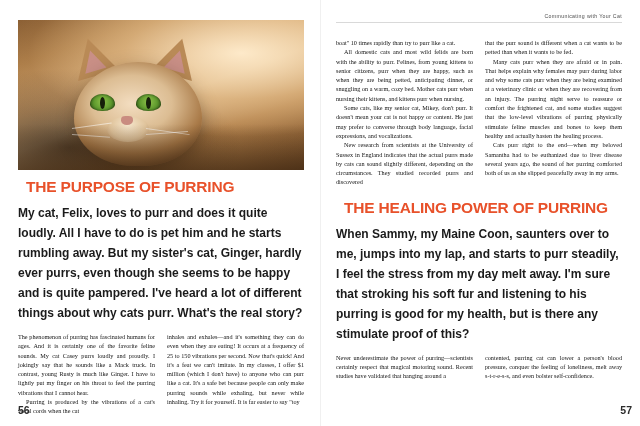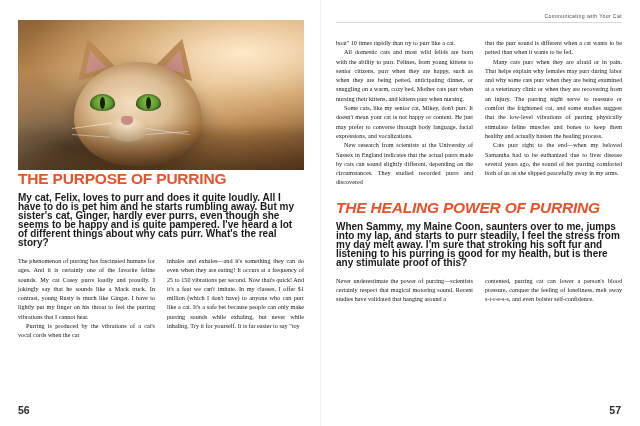--- a/index.html
+++ b/index.html
@@ -158,38 +158,37 @@
     height: 46px;
     background: linear-gradient(to top, rgba(52,32,14,0.55), rgba(52,32,14,0));
   }
 
   
   h2.display {
     font-family: "Liberation Sans", sans-serif;
     font-weight: bold;
     color: #e8512a;
     letter-spacing: -0.2px;
-    margin: 0;
+    margin: 8px;
   }
   .h-purpose {
     font-size: 15.5px;
     line-height: 17px;
     margin-top: 12px;
   }
   .h-healing {
     font-size: 15.5px;
     line-height: 17px;
     margin-top: 4px;
-    font-style: italic;
   }
   .deck {
     font-family: "Liberation Sans", sans-serif;
     font-weight: bold;
-    font-size: 10px;
-    line-height: 9px;
+    font-size: 12px;
+    line-height: 20px;
     color: #1b1b1b;
     margin-top: 6px;
   }
 
   
   .cols {
     display: flex;
     gap: 12px;
     margin-top: 9px;
   }
@@ -224,21 +223,21 @@
   
   .folio {
     position: absolute;
     bottom: 10px;
     font-family: "Liberation Sans", sans-serif;
     font-weight: bold;
     font-size: 10.5px;
     color: #2b2b2b;
   }
   .folio-left { left: 18px; text-align: right; }
-  .folio-right { right: 19px; }
+  .folio-right { right: 8px; }
 
   .gutter-line {
     position: absolute;
     left: 320px;
     top: 0;
     width: 1px;
     height: 426px;
     background: rgba(0,0,0,0.06);
   }
 </style>

